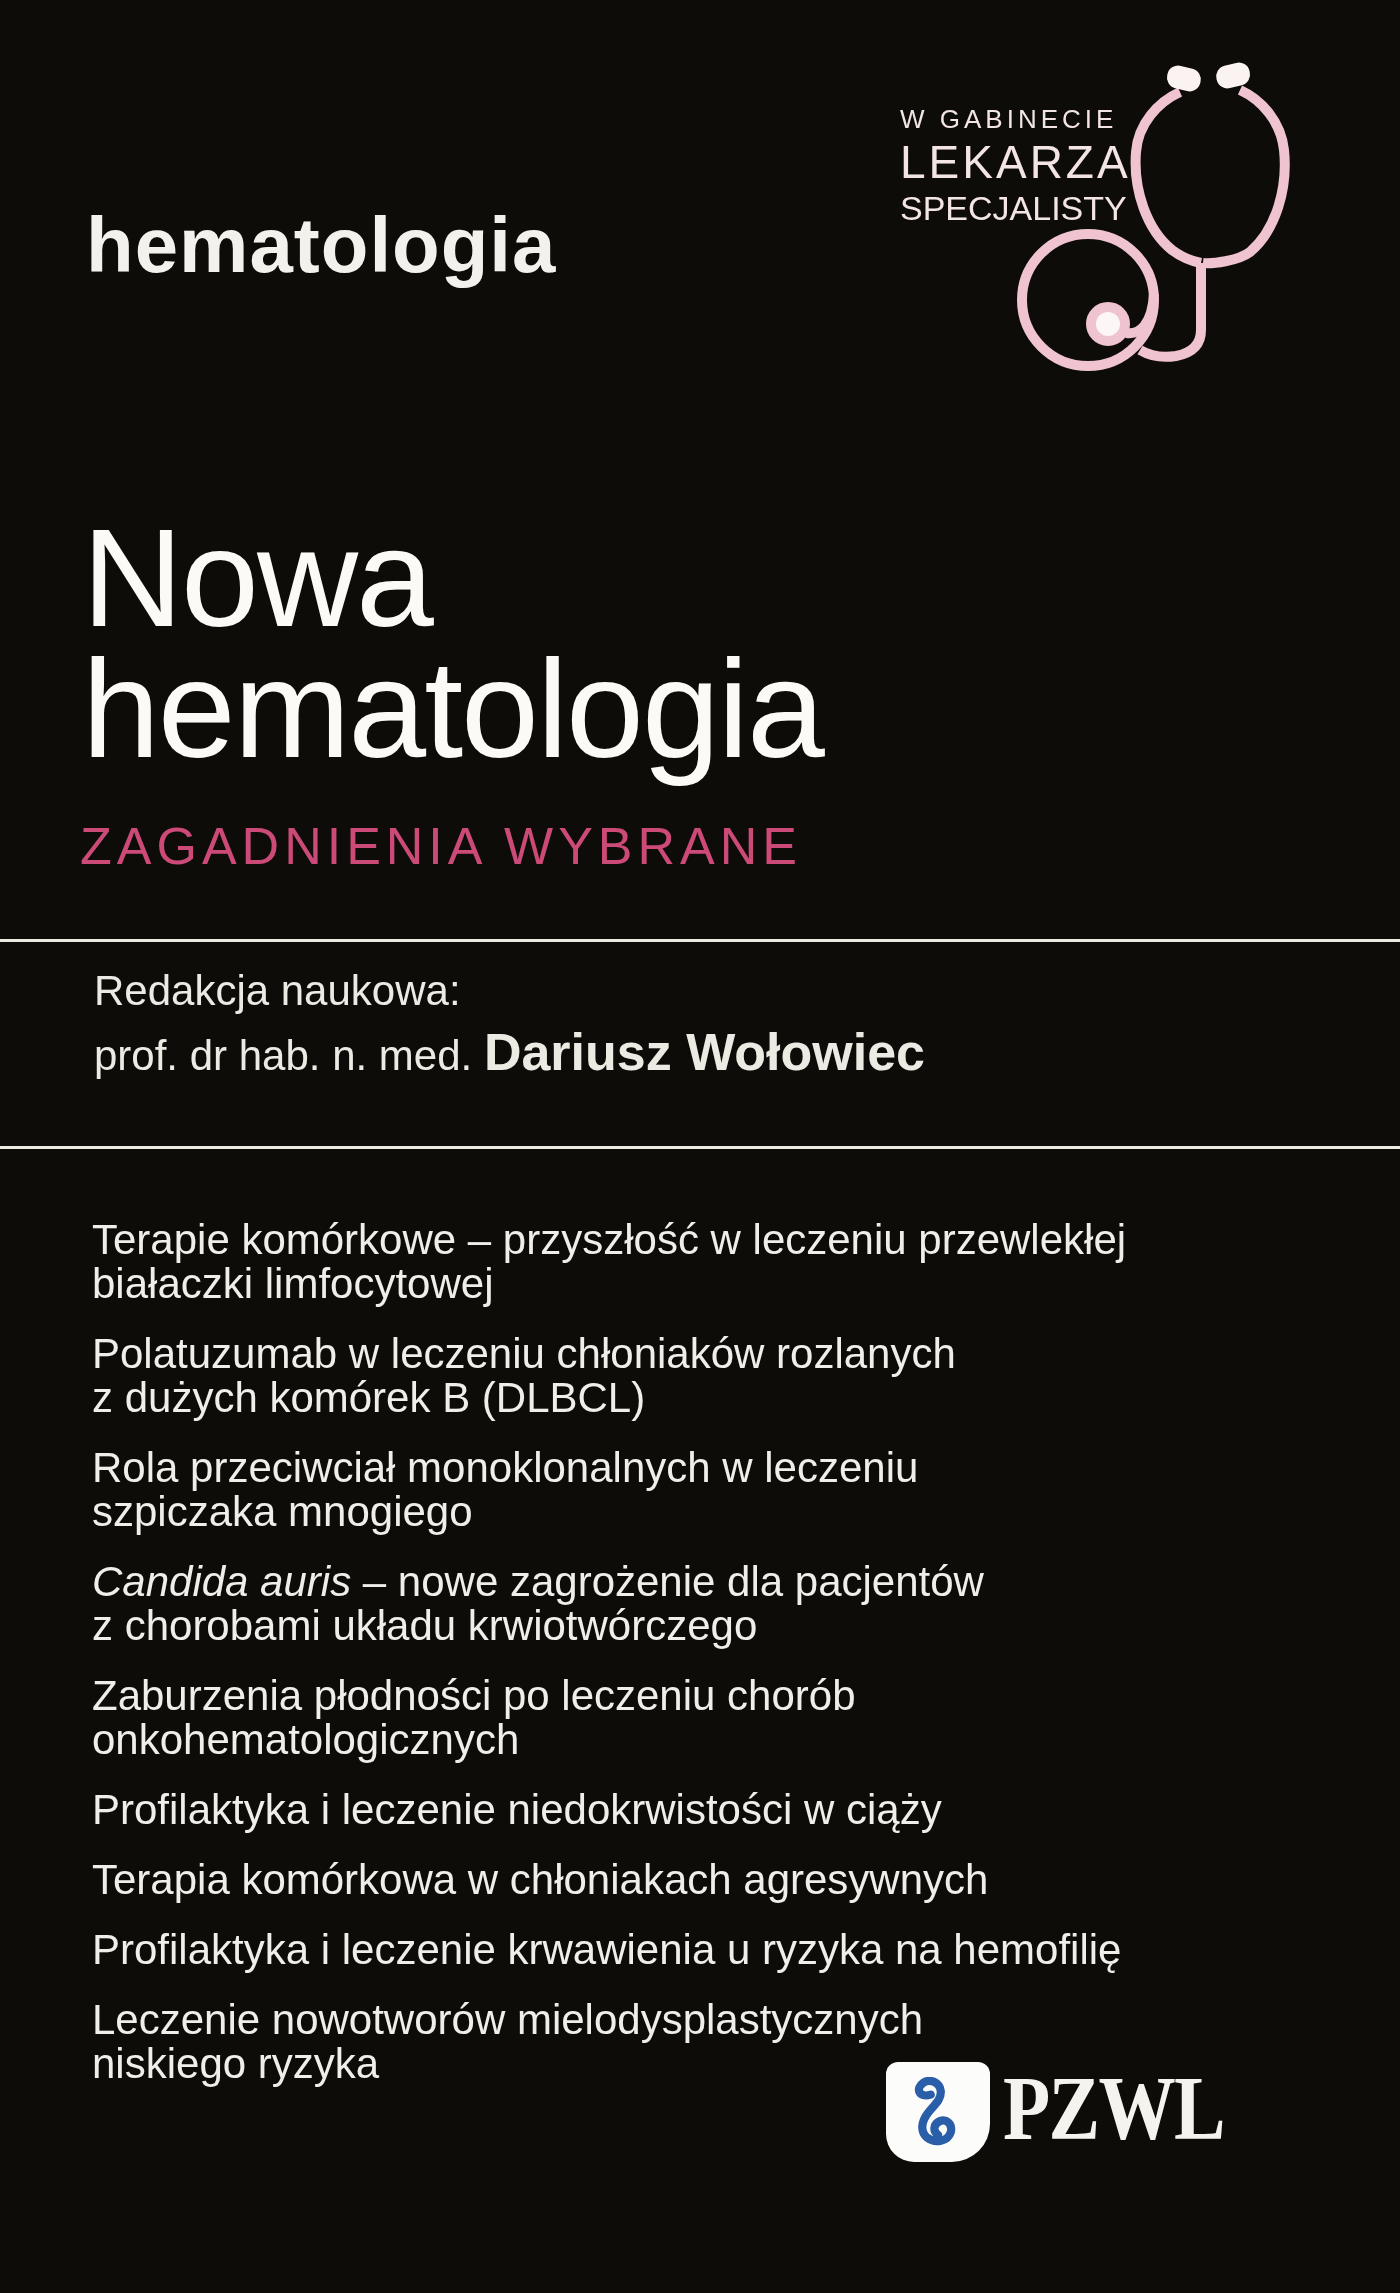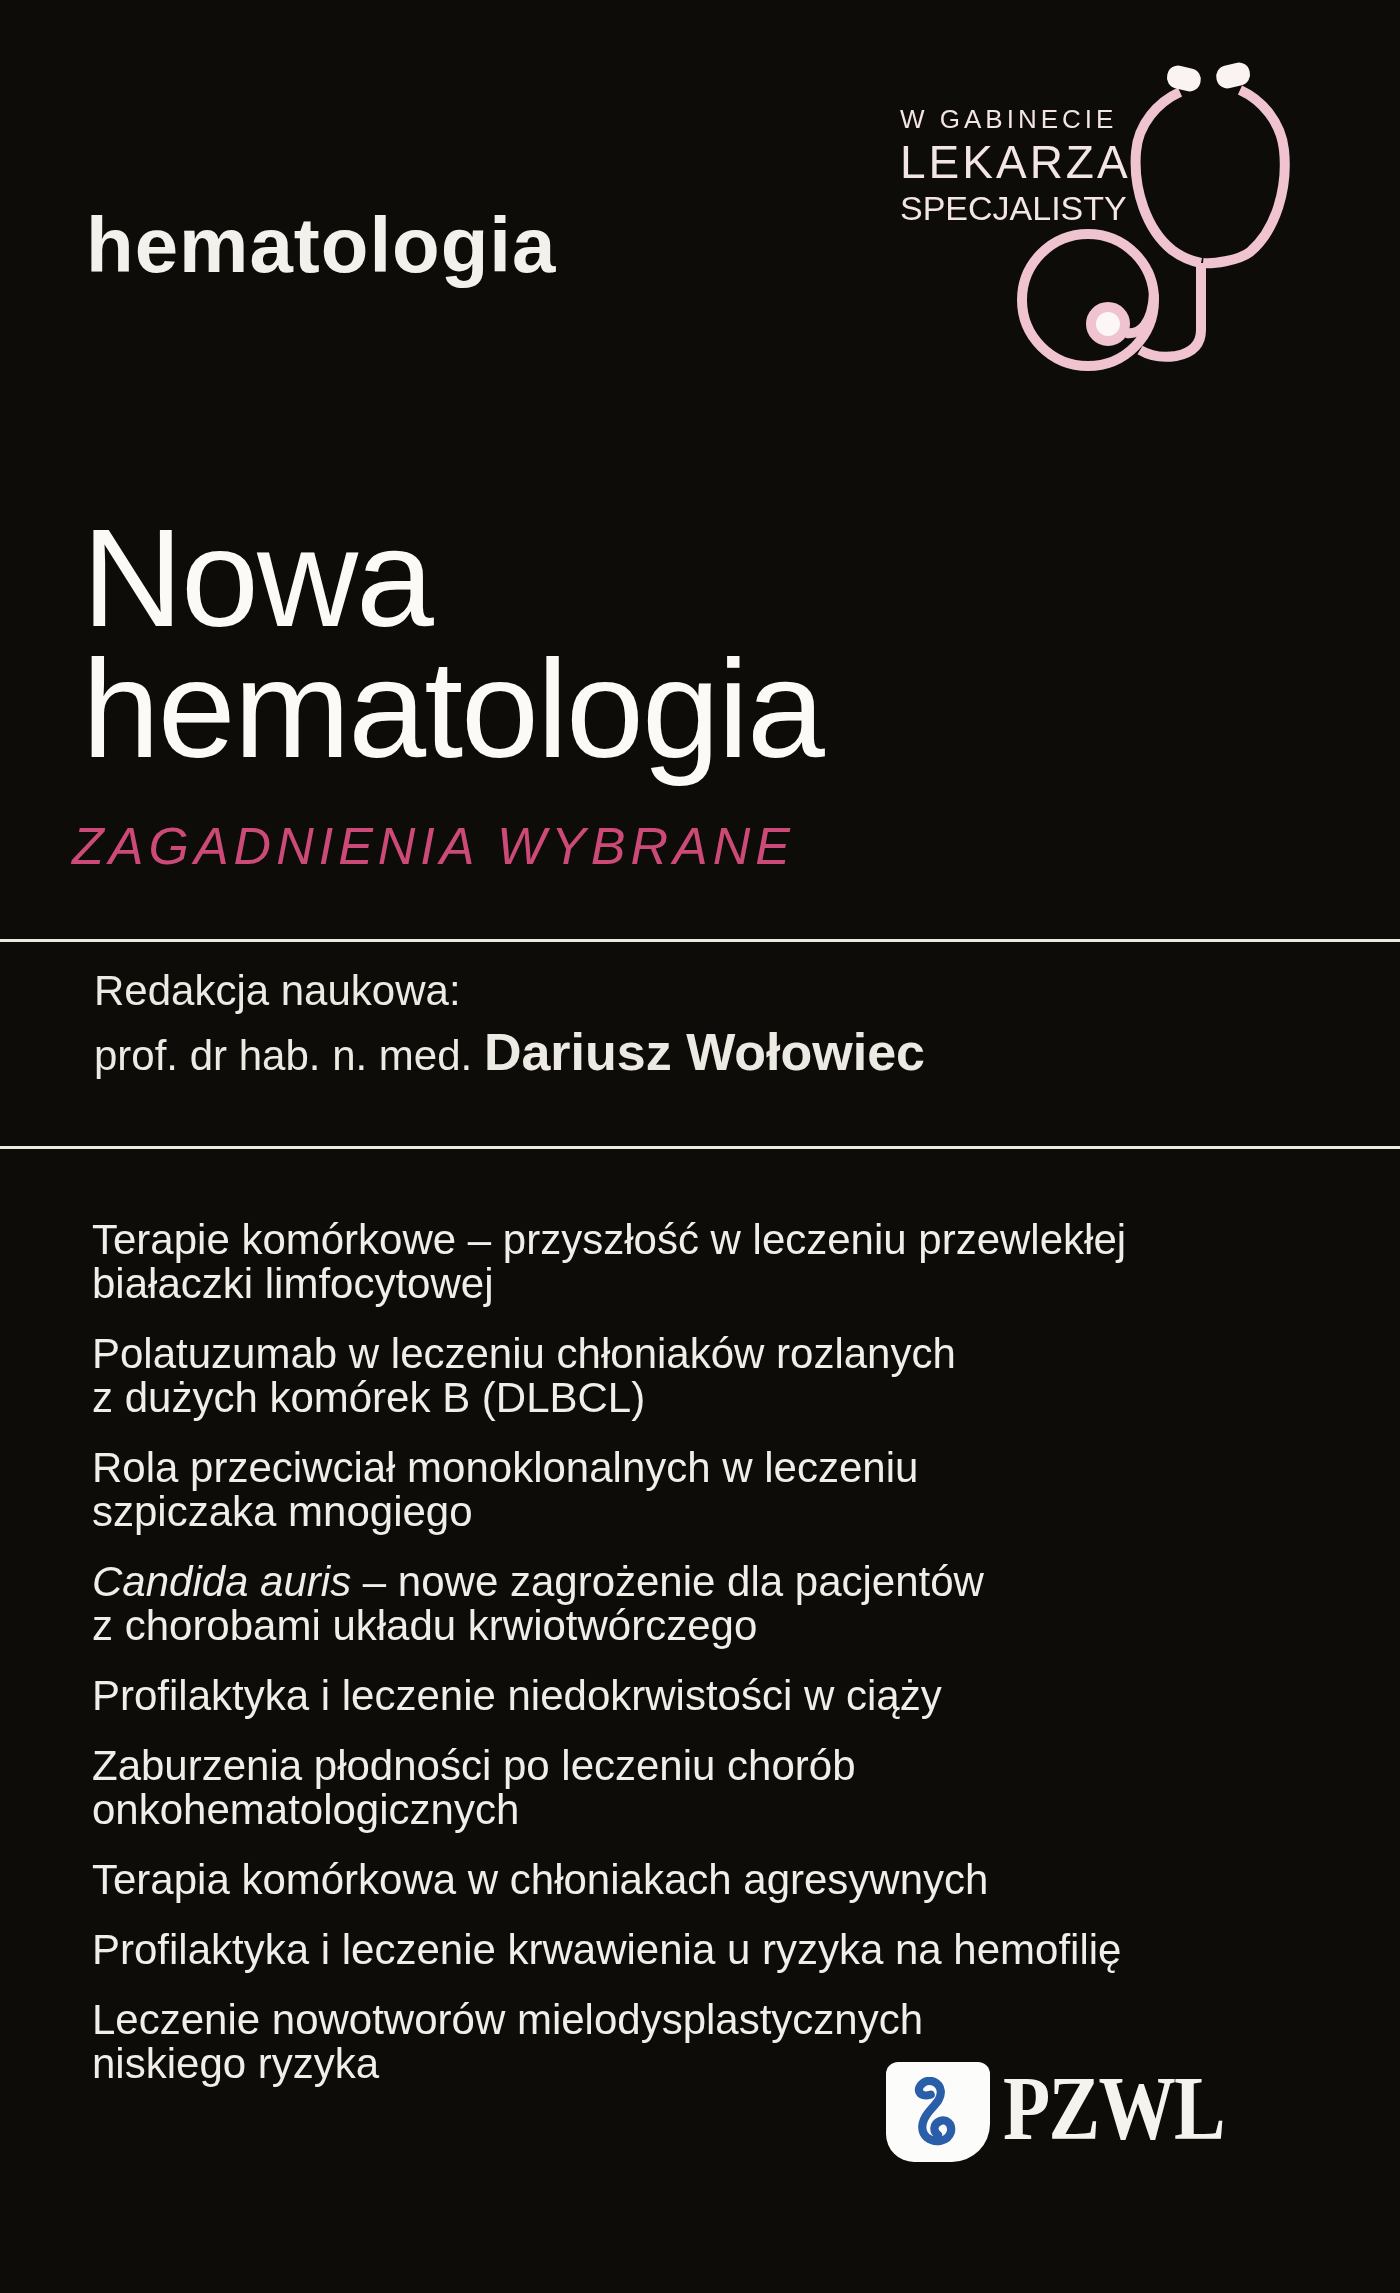--- a/index.html
+++ b/index.html
@@ -32,23 +32,23 @@
     position: absolute; left: 1000px; top: 40px;
     width: 310px; height: 350px;
   }
   .steth path, .steth circle.ring { fill: none; stroke: var(--pink, #efc3cf); }
   .title {
     position: absolute; left: 82px; top: 512px;
     font-size: 140px; line-height: 131px; font-weight: 300;
     letter-spacing: -2px; color: #fbfaf7;
   }
   .subtitle {
-    position: absolute; left: 72px; top: 820px;
+    position: absolute; left: 80px; top: 820px;
     font-size: 52px; font-weight: 400; letter-spacing: 5px;
-    color: var(--magenta, #cc4a78); line-height: 1; font-style: italic;
+    color: var(--magenta, #cc4a78); line-height: 1;
   }
   .rule {
     position: absolute; left: 0; width: 1400px; height: 3px;
     background: var(--rule, #eceade);
   }
   .rule-1 { top: 939px; }
   .rule-2 { top: 1146px; }
   .credit {
     position: absolute; left: 94px; top: 962px;
     color: #eceae3; line-height: 1;
@@ -127,22 +127,22 @@
     </div>
   </div>
 
   <div class="rule rule-2"></div>
 
   <div class="topics">
       <div class="topic">Terapie komórkowe – przyszłość w leczeniu przewlekłej<br>białaczki limfocytowej</div>
       <div class="topic">Polatuzumab w leczeniu chłoniaków rozlanych<br>z dużych komórek B (DLBCL)</div>
       <div class="topic">Rola przeciwciał monoklonalnych w leczeniu<br>szpiczaka mnogiego</div>
       <div class="topic"><i>Candida auris</i> – nowe zagrożenie dla pacjentów<br>z chorobami układu krwiotwórczego</div>
+      <div class="topic">Zaburzenia płodności po leczeniu chorób<br>onkohematologicznych</div>
       <div class="topic">Profilaktyka i leczenie niedokrwistości w ciąży</div>
-      <div class="topic">Zaburzenia płodności po leczeniu chorób<br>onkohematologicznych</div>
       <div class="topic">Terapia komórkowa w chłoniakach agresywnych</div>
       <div class="topic">Profilaktyka i leczenie krwawienia u ryzyka na hemofilię</div>
       <div class="topic">Leczenie nowotworów mielodysplastycznych<br>niskiego ryzyka</div>
     </div>
 
   <div class="pzwl">
     <div class="pzwl-tile">
       <svg viewBox="0 0 70 76" aria-hidden="true">
         <path d="M 27 19 C 14 23 10 12 19 6 C 27 1 37 6 38 15 C 39 25 30 31 24 39 C 17 48 15 59 23 66 C 32 73 46 70 49 60 C 51 51 44 45 37 48 C 30 51 29 59 35 63"></path>
       </svg>

